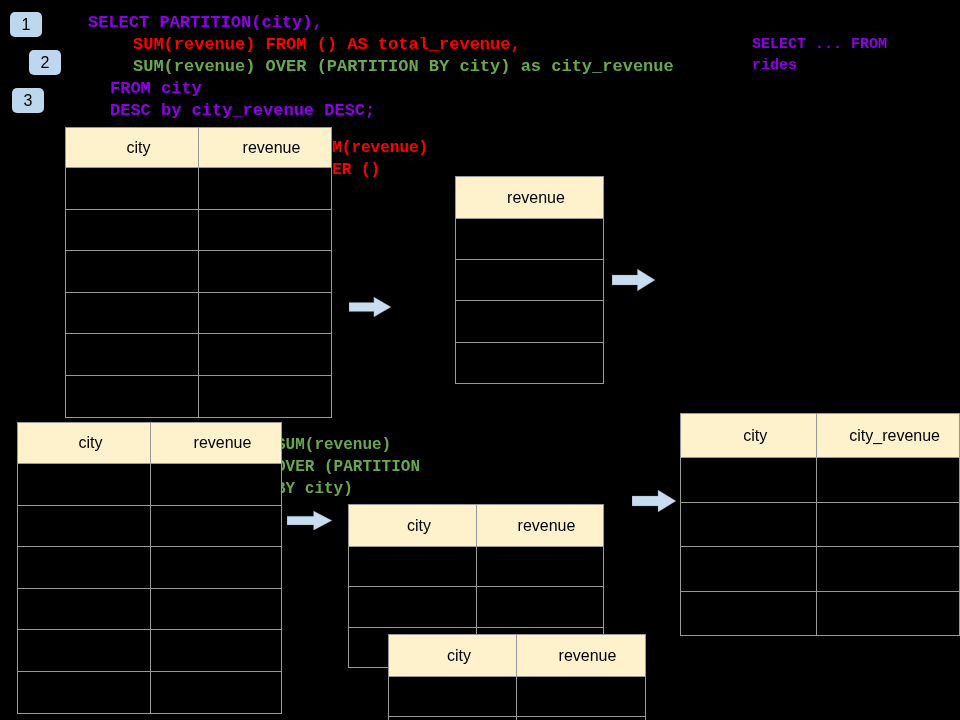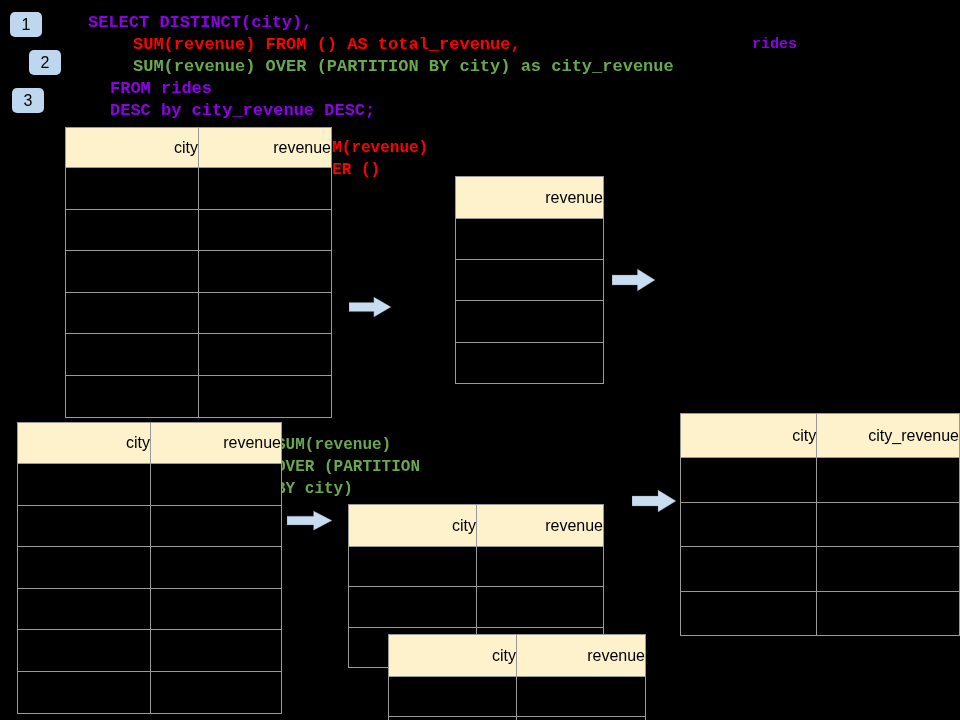--- a/index.html
+++ b/index.html
@@ -23,21 +23,21 @@
   #side-note{left:752px;top:34px;font-size:15px;line-height:21px;}
   #label-total{left:313px;top:137px;font-size:16px;line-height:22px;}
   #label-partition{left:276px;top:434px;font-size:16px;line-height:22px;}
   .c-purple{color:var(--purple,#8E00E8)}
   .c-red{color:var(--red,#FF0000)}
   .c-green{color:var(--green,#6AA84F)}
 
   
   .tbl{position:absolute;border-collapse:collapse;background:#000;table-layout:fixed;}
   .tbl th{background:var(--header_fill,#FDF2CC);border:1px solid var(--border,#999);
-          font-weight:400;font-size:16px;text-align:right;padding:0 0 0 13px;color:#000;}
+          font-weight:400;font-size:16px;text-align:center;padding:0 0 0 13px;color:#000;}
   .tbl td{border:1px solid var(--border,#999);padding:0;}
 
   #t-source-top{left:65px;top:127px}
   #t-source-top th{height:39px;width:119px}
   #t-source-top td{height:40.6px}
 
   #t-revenue-only{left:455px;top:176px}
   #t-revenue-only th{height:41px;width:134px}
   #t-revenue-only td{height:40.2px}
 
@@ -76,23 +76,23 @@
 </style>
 </head>
 <body>
 
 <div id="canvas">
 
   <div class="badge" id="badge-1">1</div>
   <div class="badge" id="badge-2">2</div>
   <div class="badge" id="badge-3">3</div>
 
-  <div class="code" id="sql-code"><div class="c-purple">SELECT DISTINCT(city),</div><div class="c-red line2">SUM(revenue) FROM () AS total_revenue,</div><div class="c-green line2">SUM(revenue) OVER (PARTITION BY city) as city_revenue</div><div class="c-purple line1">FROM rides</div><div class="c-purple line1">DESC by city_revenue DESC;</div></div>
-
-  <div class="code" id="side-note"><div class="c-purple">rides</div></div>
+  <div class="code" id="sql-code"><div class="c-purple">SELECT PARTITION(city),</div><div class="c-red line2">SUM(revenue) FROM () AS total_revenue,</div><div class="c-green line2">SUM(revenue) OVER (PARTITION BY city) as city_revenue</div><div class="c-purple line1">FROM city</div><div class="c-purple line1">DESC by city_revenue DESC;</div></div>
+
+  <div class="code" id="side-note"><div class="c-purple">SELECT ... FROM</div><div class="c-purple">rides</div></div>
 
   <div class="code" id="label-total"><div class="c-red">SUM(revenue)</div><div class="c-red">OVER ()</div></div>
 
   <div class="code" id="label-partition"><div class="c-green">SUM(revenue)</div><div class="c-green">OVER (PARTITION</div><div class="c-green">BY city)</div></div>
 
   <table class="tbl" id="t-source-top">
       <thead>
         <tr>
           <th>city</th>
           <th>revenue</th>

